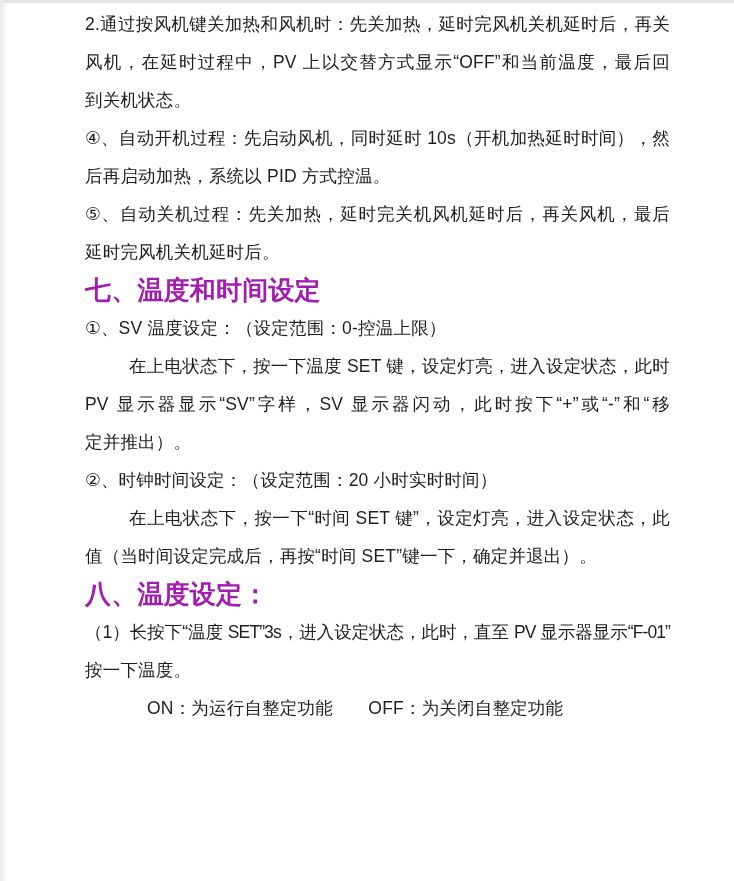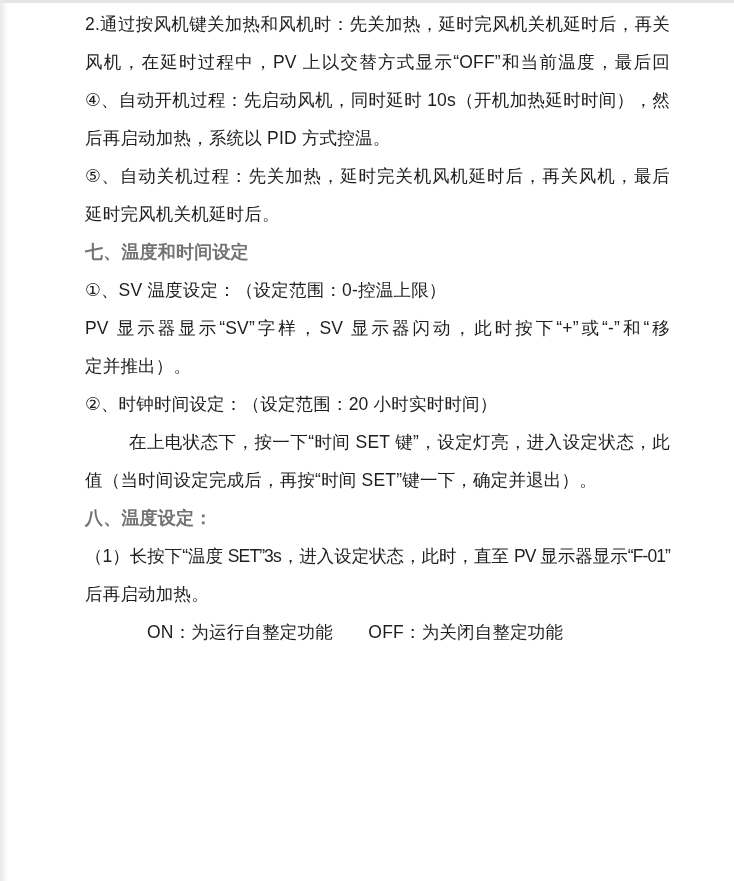--- a/index.html
+++ b/index.html
@@ -39,45 +39,47 @@
     line-height: 38px;
     color: #1e1e1e;
     letter-spacing: 0.2px;
   }
   .line.justify {
     text-align: justify;
     text-align-last: justify;
   }
   .line.heading {
     font-weight: bold;
-    font-size: 18px;
-    color: #737373;
+    font-size: 26px;
+    color: #a21caf;
   }
   .line.squeeze {
     letter-spacing: -0.9px;
   }
 </style>
 </head>
 <body>
 
 <div class="page" style="background: rgb(255, 255, 255);">
   <div class="top-bar" style="background: rgb(228, 228, 228);"></div>
   <div class="left-shade"></div>
   <div class="content">
       <div class="line body justify">2.通过按风机键关加热和风机时：先关加热，延时完风机关机延时后，再关</div>
       <div class="line body justify">风机，在延时过程中，PV 上以交替方式显示“OFF”和当前温度，最后回</div>
+      <div class="line body">到关机状态。</div>
       <div class="line body justify">④、自动开机过程：先启动风机，同时延时 10s（开机加热延时时间），然</div>
       <div class="line body">后再启动加热，系统以 PID 方式控温。</div>
       <div class="line body justify">⑤、自动关机过程：先关加热，延时完关机风机延时后，再关风机，最后</div>
       <div class="line body">延时完风机关机延时后。</div>
       <div class="line heading">七、温度和时间设定</div>
       <div class="line body">①、SV 温度设定：（设定范围：0-控温上限）</div>
+      <div class="line body justify" style="padding-left: 44px;">在上电状态下，按一下温度 SET 键，设定灯亮，进入设定状态，此时</div>
       <div class="line body justify">PV 显示器显示“SV”字样，SV 显示器闪动，此时按下“+”或“-”和“移</div>
       <div class="line body">定并推出）。</div>
       <div class="line body">②、时钟时间设定：（设定范围：20 小时实时时间）</div>
       <div class="line body justify" style="padding-left: 44px;">在上电状态下，按一下“时间 SET 键”，设定灯亮，进入设定状态，此</div>
       <div class="line body">值（当时间设定完成后，再按“时间 SET”键一下，确定并退出）。</div>
       <div class="line heading">八、温度设定：</div>
       <div class="line body justify squeeze">（1）长按下“温度 SET”3s，进入设定状态，此时，直至 PV 显示器显示“F-01”</div>
-      <div class="line body">后再启动加热。</div>
+      <div class="line body">按一下温度。</div>
       <div class="line body" style="padding-left: 62px;">ON：为运行自整定功能　　OFF：为关闭自整定功能</div>
     </div>
 </div>
 
 </body></html>

